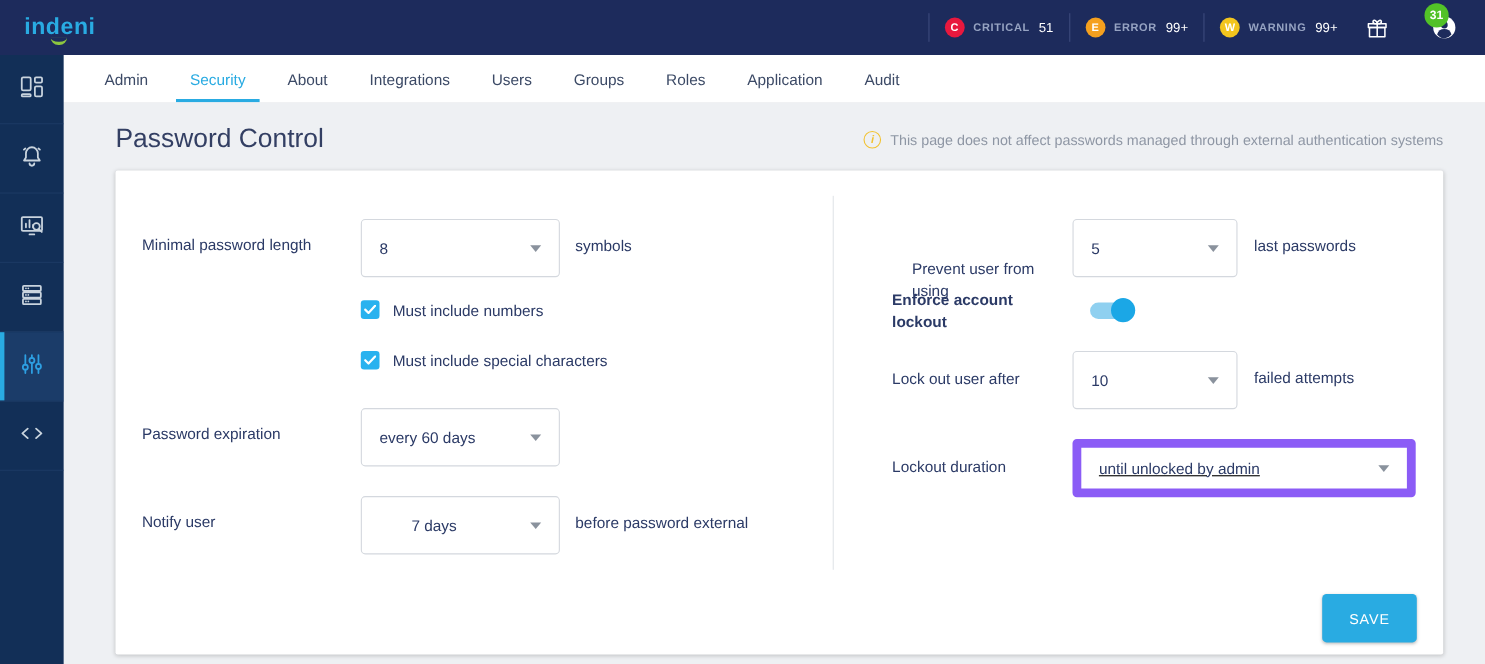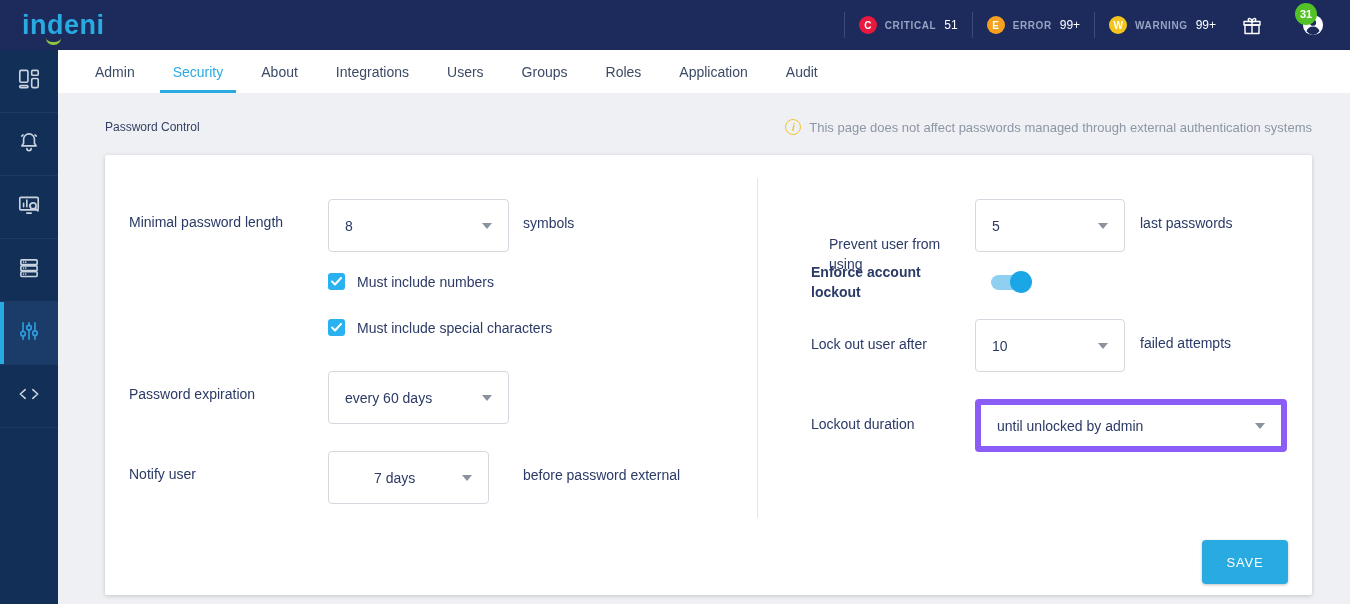--- a/index.html
+++ b/index.html
@@ -3,21 +3,21 @@
 <meta charset="utf-8">
 <style>
   * { margin:0; padding:0; box-sizing:border-box; }
   html,body { width:1350px; height:604px; overflow:hidden; background:#eef0f3;
               font-family:"Liberation Sans", sans-serif; }
 
   
   .navbar { position:absolute; left:0; top:0; width:1350px; height:50px;
             background:#1d2b5c; display:flex; align-items:center; z-index:5; }
   .logo { position:relative; margin-left:22px; cursor:pointer; }
-  .logo-text { color:#29abe2; font-size:27px; font-weight:700; letter-spacing:0.5px; }
+  .logo-text { color:#29abe2; font-size:21px; font-weight:700; letter-spacing:0.5px; }
   .logo-smile { position:absolute; left:24px; bottom:-4px; width:15px; height:7px;
                 border-bottom:3px solid #8dc63f; border-radius:0 0 12px 12px; }
   .nav-right { margin-left:auto; display:flex; align-items:center; height:100%; padding-right:14px; }
   .vdiv { width:1px; height:26px; background:#3c4a7c; margin:0 14px; }
   .alert-group { display:flex; align-items:center; gap:8px; cursor:pointer; }
   .sev-circle { width:18px; height:18px; border-radius:50%; display:flex; align-items:center;
                 justify-content:center; color:#fff; font-size:10px; font-weight:700; }
   .sev-crit { background:#e8183e; } .sev-err { background:#f5a01e; } .sev-warn { background:#f3c51d; }
   .sev-label { color:#96a3c2; font-size:10px; font-weight:700; letter-spacing:0.6px; }
   .sev-count { color:#ffffff; font-size:12px; font-weight:400; }
@@ -41,41 +41,41 @@
   .tabbar { position:absolute; left:58px; top:50px; width:1292px; height:43px; background:#ffffff;
             display:flex; align-items:stretch; padding-left:24px; }
   .tab { display:flex; align-items:center; padding:0 13px; margin-right:12px; font-size:14px;
          color:#3c4a66; cursor:pointer; border-bottom:3px solid transparent; padding-top:3px; }
   .tab.active { color:#29abe2; border-bottom-color:#29abe2; }
 
   
   .content { position:absolute; left:58px; top:93px; width:1292px; height:511px; background:#eef0f3; }
   .page-head { display:flex; align-items:center; justify-content:space-between;
                margin:20px 38px 0 47px; height:28px; }
-  .page-title { font-size:12px; font-weight:400; color:#333f63; }
+  .page-title { font-size:24px; font-weight:400; color:#333f63; }
   .note { display:flex; align-items:center; gap:8px; }
   .info-icon { width:16px; height:16px; border:1.5px solid #f2c230; border-radius:50%;
                color:#f2c230; font-size:10px; font-weight:700; display:flex; align-items:center;
                justify-content:center; font-style:italic; }
   .note-text { font-size:13px; color:#8e96a4; }
 
   .card { position:relative; margin:14px 38px 0 47px; width:1207px; height:440px; background:#fff;
           border-radius:2px; box-shadow:0 1px 4px rgba(0,0,0,0.18); }
   .card-divider { position:absolute; left:652px; top:23px; width:1px; height:340px; background:#e2e5e9; }
 
   .f-label { position:absolute; font-size:14px; color:#2b3a66; line-height:20px; }
   .f-label.bold { font-weight:700; }
   .f-suffix { position:absolute; font-size:14px; color:#2b3a66; }
 
   .select { position:absolute; height:53px; background:#fff; border:1px solid #d4d8de;
             border-radius:4px; display:flex; align-items:center; padding:0 16px; cursor:pointer; }
   .select .sel-value { font-size:14px; color:#2b3a66; }
   .select .caret { margin-left:auto; width:0; height:0; border-left:5px solid transparent;
                    border-right:5px solid transparent; border-top:6px solid #8a929d; }
-  .select.highlight { border:6px solid #8b5cf6; }
+  .select.highlight { border:8px solid #8b5cf6;text-decoration:underline; }
 
   .cb-row { position:absolute; display:flex; align-items:center; gap:12px; cursor:pointer; }
   .checkbox { width:17px; height:17px; background:#29b2ef; border-radius:3px; display:flex;
               align-items:center; justify-content:center; }
   .cb-label { font-size:14px; color:#2b3a66; }
 
   .toggle { position:absolute; width:38px; height:15px; background:#8fd0f0; border-radius:8px;
             cursor:pointer; }
   .toggle .knob { position:absolute; right:-3px; top:-4px; width:22px; height:22px;
                   border-radius:50%; background:#1ba7e6; }
@@ -249,21 +249,21 @@
       <span class="cb-label">Must include special characters</span>
     </div>
 
     <span class="f-label" style="left:24px; top:229px; width:195px;">Password expiration</span>
     <div class="select" style="left:223px; top:216px; width:181px;">
       <span class="sel-value">every 60 days</span>
       <span class="caret"></span>
     </div>
 
     <span class="f-label" style="left:24px; top:309px; width:195px;">Notify user</span>
-    <div class="select" style="left:223px; top:296px; width:161px;padding-left:45px;">
+    <div class="select" style="left:223px; top:296px; width:181px;padding-left:45px;">
       <span class="sel-value">7 days</span>
       <span class="caret"></span>
     </div>
     <span class="f-suffix" style="left:418px; top:312px;">before password external</span>
 
     <span class="f-label" style="left:724px; top:47px; width:135px;margin-top:32px;">Prevent user from using</span>
     <div class="select" style="left:870px; top:44px; width:150px;">
       <span class="sel-value">5</span>
       <span class="caret"></span>
     </div>

